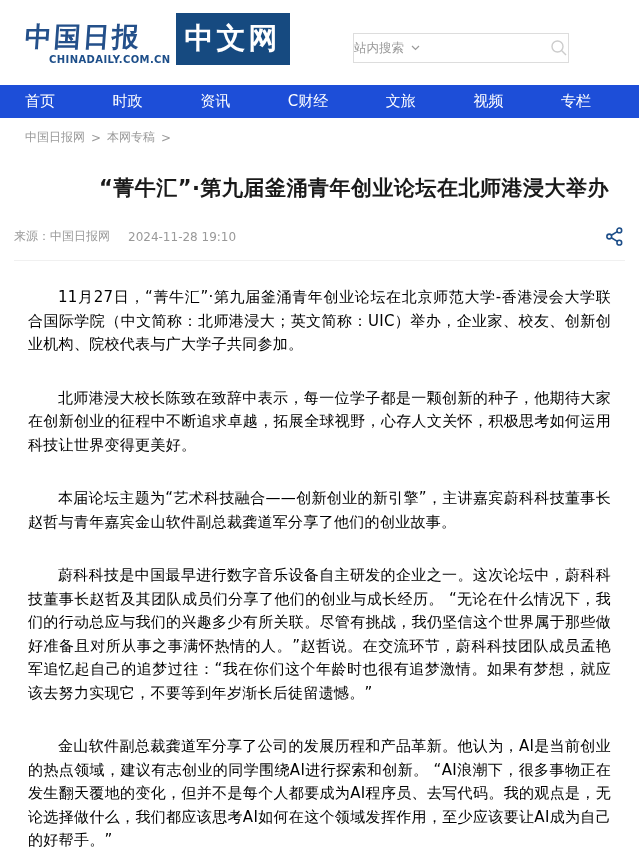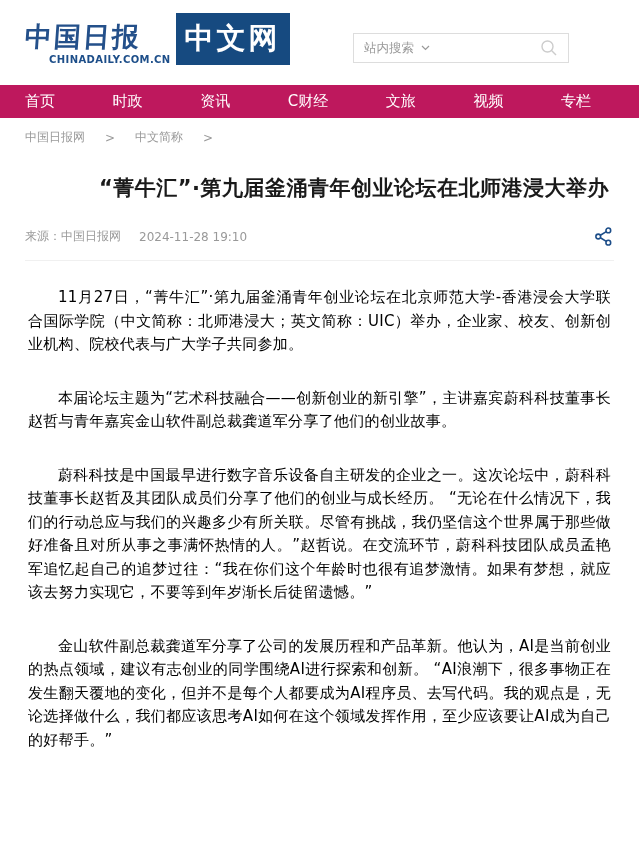--- a/index.html
+++ b/index.html
@@ -29,50 +29,50 @@
     background: #164a80; color: #fff; padding: 0 9px;
     display: flex; align-items: center;
     font-family: Liberation Serif, serif;
     font-weight: bold; font-size: 29px; letter-spacing: 3px;
     height: 52px; align-self: center;
   }
   .searchbar {
     position: absolute; left: 353px; top: 33px;
     width: 216px; height: 30px;
     border: 1px solid #ddd; background: #fff;
-    display: flex; align-items: center; padding: 0 10px;
+    display: flex; align-items: center; padding: 0 0;
     color: #999; font-size: 12.5px; cursor: text;
   }
   .search-cat { display: flex; align-items: center; gap: 7px; cursor: pointer; }
   .search-mag { margin-left: auto; display: flex; align-items: center; cursor: pointer; }
 
   
   .nav {
-    height: 33px; background: #be185d;
+    height: 33px; background: #1d4ed8;
     display: flex; align-items: center; justify-content: space-between;
     padding: 0 48px 0 25px;
   }
   .nav-item { color: #fff; font-size: 15px; cursor: pointer; white-space: nowrap; }
 
   
   .breadcrumb {
     padding: 11px 0 0 25px; font-size: 12px; color: #999;
-    display: flex; align-items: center; gap: 20px;
+    display: flex; align-items: center; gap: 6px;
   }
   .crumb { cursor: pointer; }
   .crumb-sep { color: #999; }
 
   
   .article-title {
     margin: 27px 30px 0; text-align: right;
     font-size: 21px; font-weight: bold; color: #1a1a1a;
     letter-spacing: 0.5px; line-height: 30px;
   }
   .meta {
-    margin: 23px 25px 0; display: flex; align-items: center;
+    margin: 23px 14px 0; display: flex; align-items: center;
     font-size: 12px; color: #999; padding-bottom: 13px;
     border-bottom: 1px solid #f0f0f0;
   }
   .meta-date { margin-left: 18px; text-align: center; }
   .share { margin-left: auto; display: flex; align-items: center; cursor: pointer; }
 
   
   .article-body {
     margin: 0 28px; padding-top: 25px;
     font-size: 15px; color: #000000; line-height: 23.5px;
@@ -116,21 +116,21 @@
     <span class="nav-item">资讯</span>
     <span class="nav-item">C财经</span>
     <span class="nav-item">文旅</span>
     <span class="nav-item">视频</span>
     <span class="nav-item">专栏</span>
   </div>
 
   <div class="breadcrumb">
     <span class="crumb">中国日报网</span>
     <span class="crumb-sep">&gt;</span>
-    <span class="crumb">中文简称</span>
+    <span class="crumb">本网专稿</span>
     <span class="crumb-sep">&gt;</span>
   </div>
 
   <h1 class="article-title">“菁牛汇”·第九届釜涌青年创业论坛在北师港浸大举办</h1>
 
   <div class="meta">
     <span>来源：中国日报网</span>
     <span class="meta-date">2024-11-28 19:10</span>
     <span class="share">
       <svg width="21" height="21" viewBox="0 0 24 24" fill="none" stroke="#1d4e89" stroke-width="1.8">
@@ -138,19 +138,20 @@
         <circle cx="6" cy="12" r="2.7"></circle>
         <circle cx="17.5" cy="19" r="2.7"></circle>
         <line x1="8.4" y1="10.6" x2="15.2" y2="6.4"></line>
         <line x1="8.4" y1="13.4" x2="15.2" y2="17.6"></line>
       </svg>
     </span>
   </div>
 
   <div class="article-body">
     <p>11月27日，“菁牛汇”·第九届釜涌青年创业论坛在北京师范大学-香港浸会大学联合国际学院（中文简称：北师港浸大；英文简称：UIC）举办，企业家、校友、创新创业机构、院校代表与广大学子共同参加。</p>
+    <p>北师港浸大校长陈致在致辞中表示，每一位学子都是一颗创新的种子，他期待大家在创新创业的征程中不断追求卓越，拓展全球视野，心存人文关怀，积极思考如何运用科技让世界变得更美好。</p>
     <p>本届论坛主题为“艺术科技融合——创新创业的新引擎”，主讲嘉宾蔚科科技董事长赵哲与青年嘉宾金山软件副总裁龚道军分享了他们的创业故事。</p>
     <p>蔚科科技是中国最早进行数字音乐设备自主研发的企业之一。这次论坛中，蔚科科技董事长赵哲及其团队成员们分享了他们的创业与成长经历。 “无论在什么情况下，我们的行动总应与我们的兴趣多少有所关联。尽管有挑战，我仍坚信这个世界属于那些做好准备且对所从事之事满怀热情的人。”赵哲说。在交流环节，蔚科科技团队成员孟艳军追忆起自己的追梦过往：“我在你们这个年龄时也很有追梦激情。如果有梦想，就应该去努力实现它，不要等到年岁渐长后徒留遗憾。”</p>
     <p>金山软件副总裁龚道军分享了公司的发展历程和产品革新。他认为，AI是当前创业的热点领域，建议有志创业的同学围绕AI进行探索和创新。 “AI浪潮下，很多事物正在发生翻天覆地的变化，但并不是每个人都要成为AI程序员、去写代码。我的观点是，无论选择做什么，我们都应该思考AI如何在这个领域发挥作用，至少应该要让AI成为自己的好帮手。”</p>
 
   </div>
 
 </div>
 
 </body></html>

